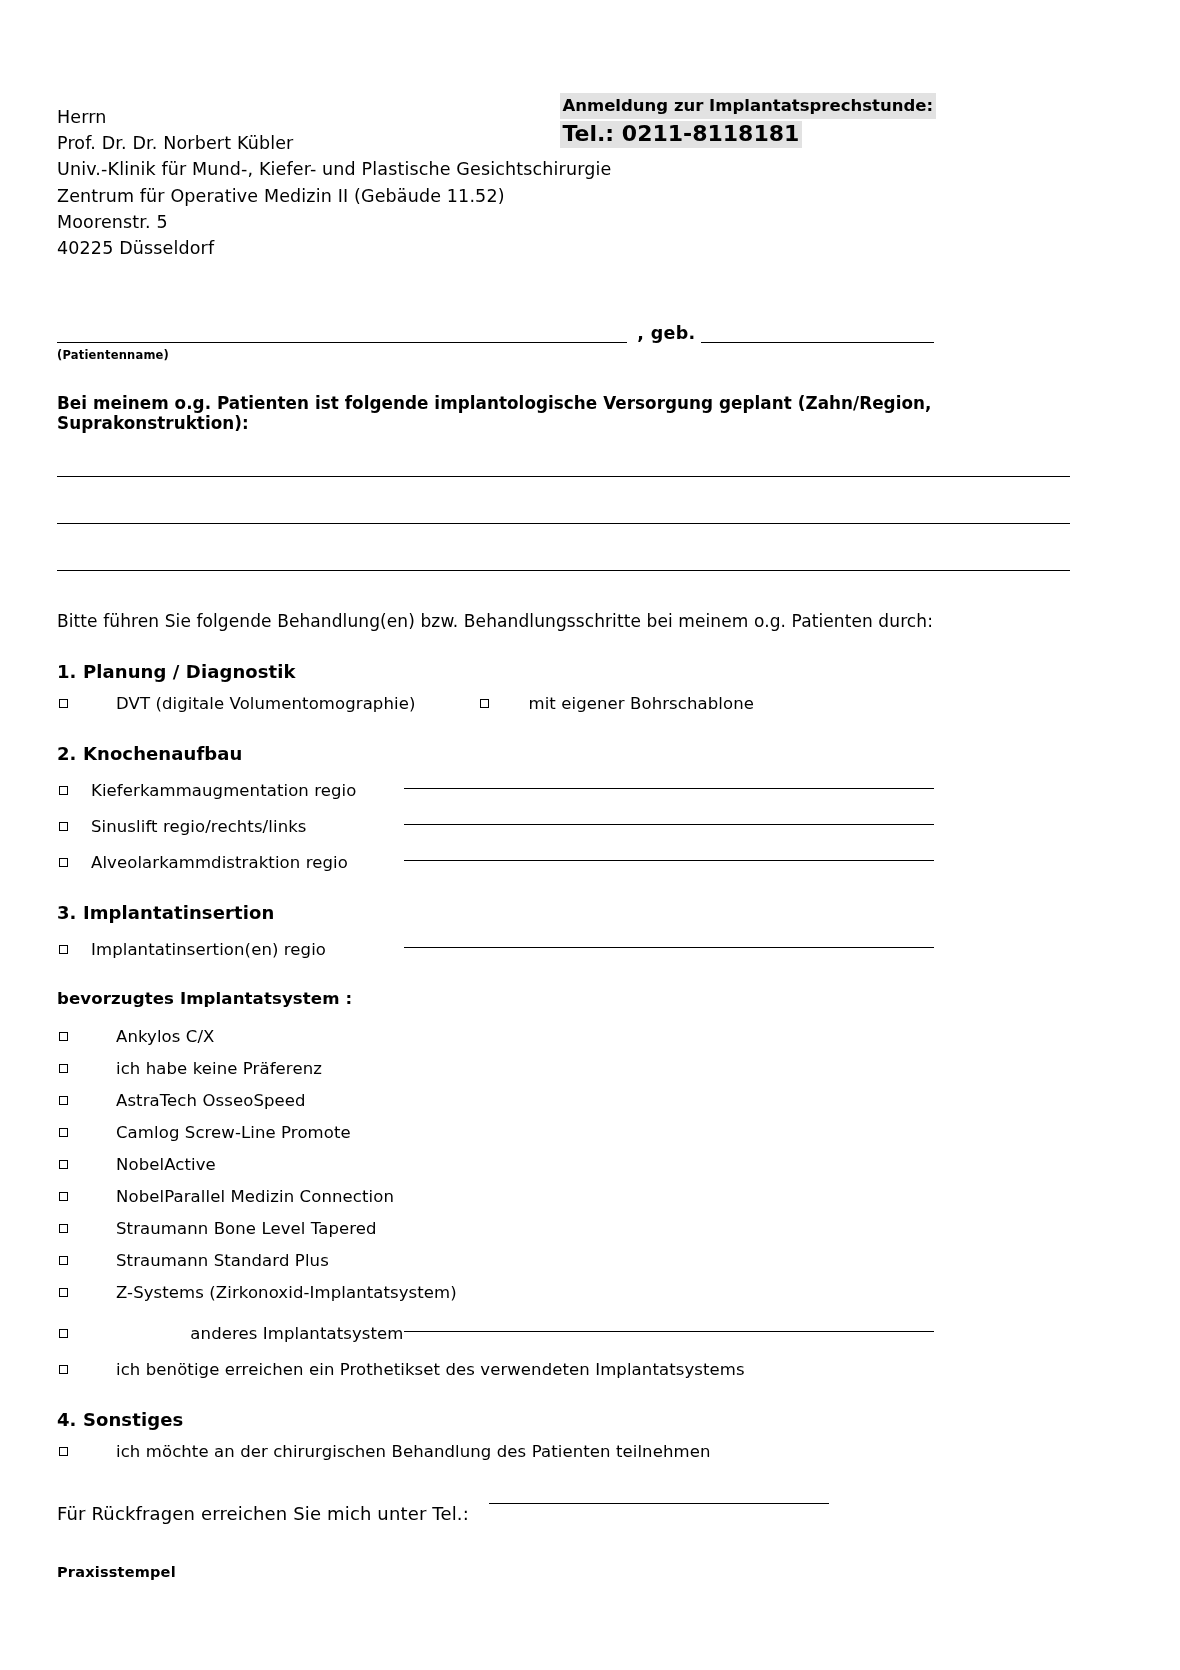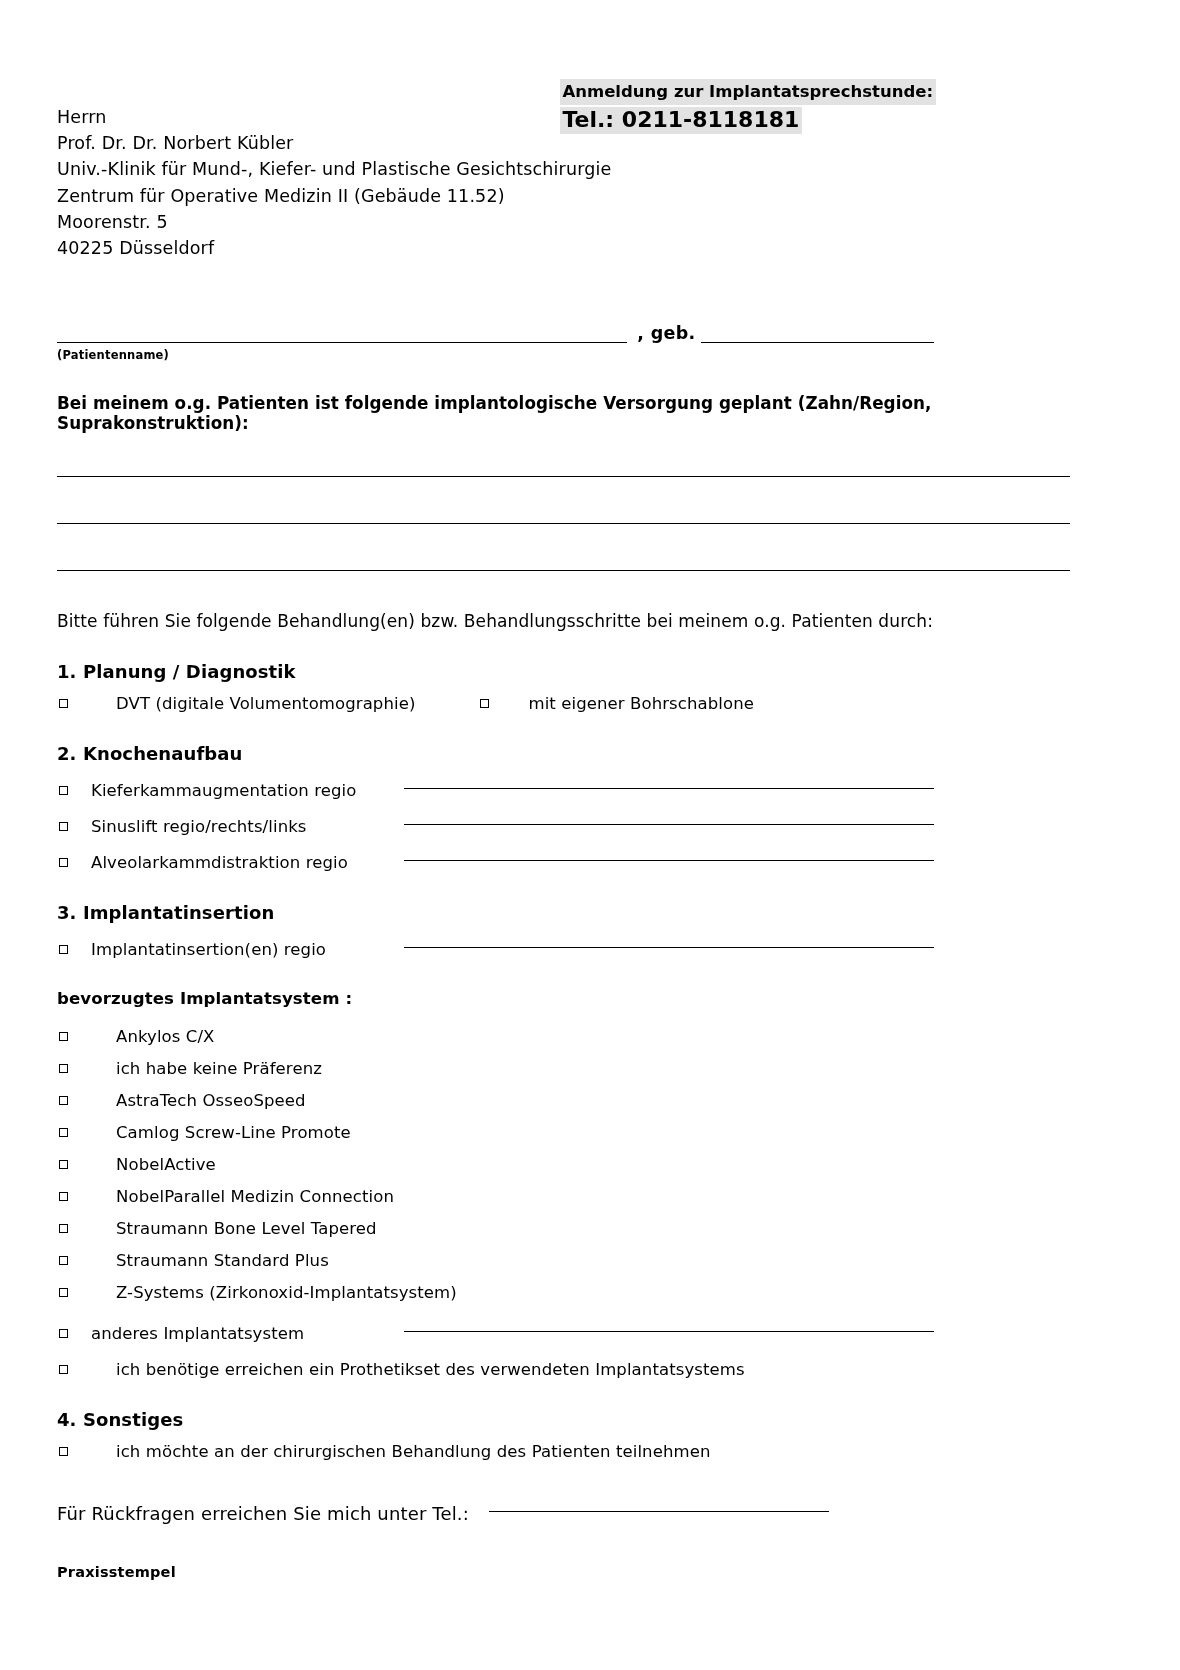--- a/index.html
+++ b/index.html
@@ -23,21 +23,21 @@
     margin-top: 8px;
     font-size: 17.5px;
     line-height: 26.2px;
     letter-spacing: 0.15px;
   }
   .addr-line { white-space: nowrap; }
 
   .phone-box {
     position: absolute;
     right: 148px;
-    top: 79px;
+    top: 93px;
     text-align: left;
   }
   .phone-hl {
     display: inline-block;
     background: #e2e2e2;
     font-weight: bold;
     font-size: 16.5px;
     line-height: 24px;
     padding: 1px 3px 1px 2px;
     white-space: nowrap;
@@ -149,21 +149,21 @@
     margin-top: 30px;
     letter-spacing: 0.1px;
   }
 
   .sys-row { margin-top: 13px; }
   .sys-row.gap { margin-top: 19px; }
 
   .footer-line {
     margin-top: 42px;
     display: flex;
-    align-items: center;
+    align-items: flex-start;
     font-size: 18px;
     letter-spacing: 0.15px;
   }
   .footer-rule {
     border-bottom: 1.8px solid #000;
     width: 340px;
     margin-left: 20px;
     margin-bottom: 4px;
   }
   .stamp {
@@ -272,21 +272,21 @@
   </div>
   <div class="cb-row sys-row">
     <span class="cb"></span>
     <span class="cb-label">Straumann Standard Plus</span>
   </div>
   <div class="cb-row sys-row">
     <span class="cb"></span>
     <span class="cb-label">Z-Systems (Zirkonoxid-Implantatsystem)</span>
   </div>
 
-  <div class="row-with-rule" style="margin-top:22px;">
+  <div class="row-with-rule" style="margin-top:22px;text-align:right;">
     <span class="cb"></span>
     <span class="cb-label">anderes Implantatsystem</span>
     <span class="inline-rule"></span>
   </div>
 
   <div class="cb-row" style="margin-top:17px;">
     <span class="cb"></span>
     <span class="cb-label">ich benötige erreichen ein Prothetikset des verwendeten Implantatsystems</span>
   </div>
 

